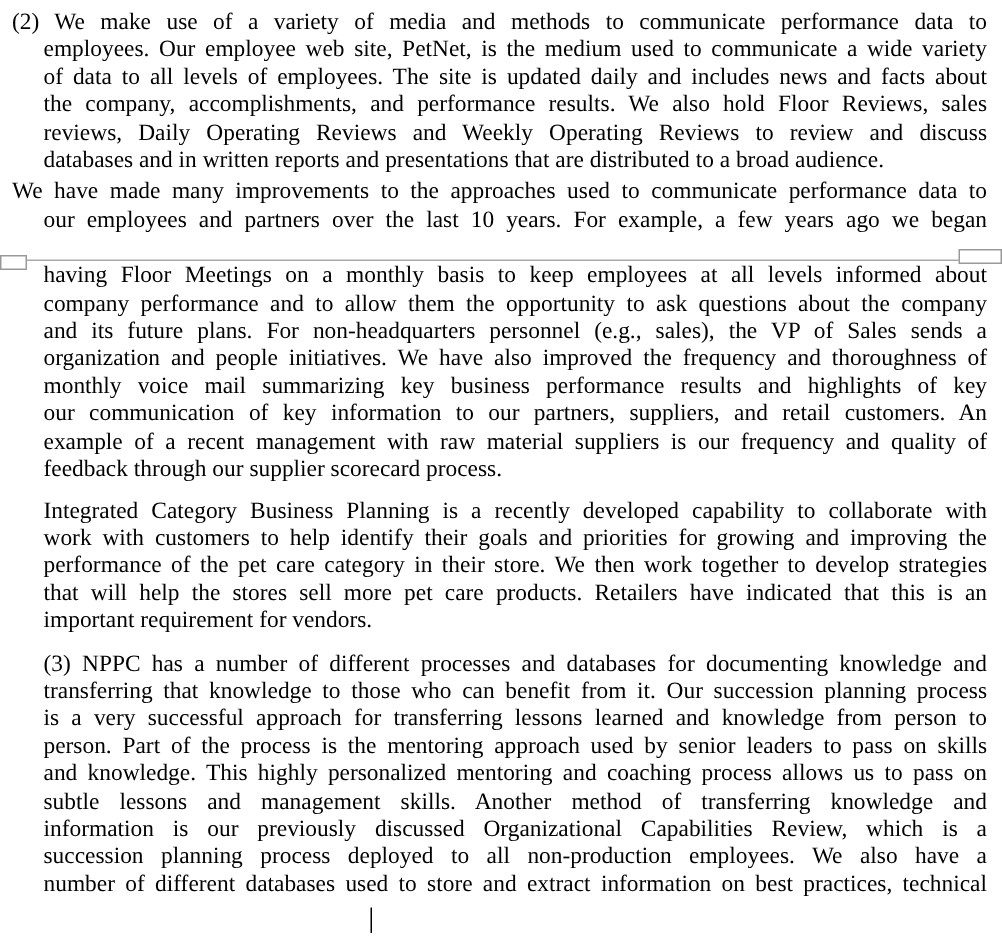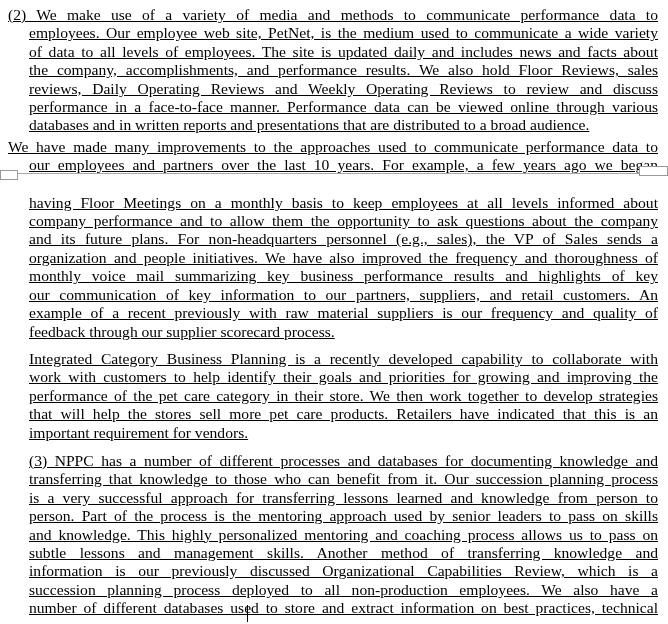--- a/index.html
+++ b/index.html
@@ -7,21 +7,21 @@
   body {
     background:#ffffff;
     color:#000000;
     font-family:"Liberation Serif", serif;
     font-size:15.6px;
     line-height:18.4px;
     overflow:hidden;
     position:relative;
   }
   .doc { padding:6px 10px 0 8px; }
-  .para { margin:0;text-decoration:underline; }
+  .para { margin:0; }
   .p2 { margin-top:3px; }
   .p3 { margin-top:19px; }
   .p4 { margin-top:9px; }
   .p5 { margin-top:10px; }
   .ln {
     margin-left:21px;
     text-align:justify;
     text-align-last:justify;
     text-justify:inter-word;
   }
@@ -45,37 +45,36 @@
 <body>
 
 <div class="doc">
 
   <div class="para">
     <div class="ln flush">(2) We make use of a variety of media and methods to communicate performance data to</div>
     <div class="ln">employees. Our employee web site, PetNet, is the medium used to communicate a wide variety</div>
     <div class="ln">of data to all levels of employees. The site is updated daily and includes news and facts about</div>
     <div class="ln">the company, accomplishments, and performance results. We also hold Floor Reviews, sales</div>
     <div class="ln">reviews, Daily Operating Reviews and Weekly Operating Reviews to review and discuss</div>
-    <div class="ln">performance in a face-to-face manner. Performance data can be viewed online through various</div>
     <div class="ln end">databases and in written reports and presentations that are distributed to a broad audience.</div>
   </div>
 
   <div class="para p2">
     <div class="ln flush">We have made many improvements to the approaches used to communicate performance data to</div>
     <div class="ln">our employees and partners over the last 10 years. For example, a few years ago we began</div>
   </div>
 
   <div class="para p3">
     <div class="ln">having Floor Meetings on a monthly basis to keep employees at all levels informed about</div>
     <div class="ln">company performance and to allow them the opportunity to ask questions about the company</div>
     <div class="ln">and its future plans. For non-headquarters personnel (e.g., sales), the VP of Sales sends a</div>
     <div class="ln">organization and people initiatives. We have also improved the frequency and thoroughness of</div>
     <div class="ln">monthly voice mail summarizing key business performance results and highlights of key</div>
     <div class="ln">our communication of key information to our partners, suppliers, and retail customers. An</div>
-    <div class="ln">example of a recent previously with raw material suppliers is our frequency and quality of</div>
+    <div class="ln">example of a recent management with raw material suppliers is our frequency and quality of</div>
     <div class="ln end">feedback through our supplier scorecard process.</div>
   </div>
 
   <div class="para p4">
     <div class="ln">Integrated Category Business Planning is a recently developed capability to collaborate with</div>
     <div class="ln">work with customers to help identify their goals and priorities for growing and improving the</div>
     <div class="ln">performance of the pet care category in their store. We then work together to develop strategies</div>
     <div class="ln">that will help the stores sell more pet care products. Retailers have indicated that this is an</div>
     <div class="ln end">important requirement for vendors.</div>
   </div>

